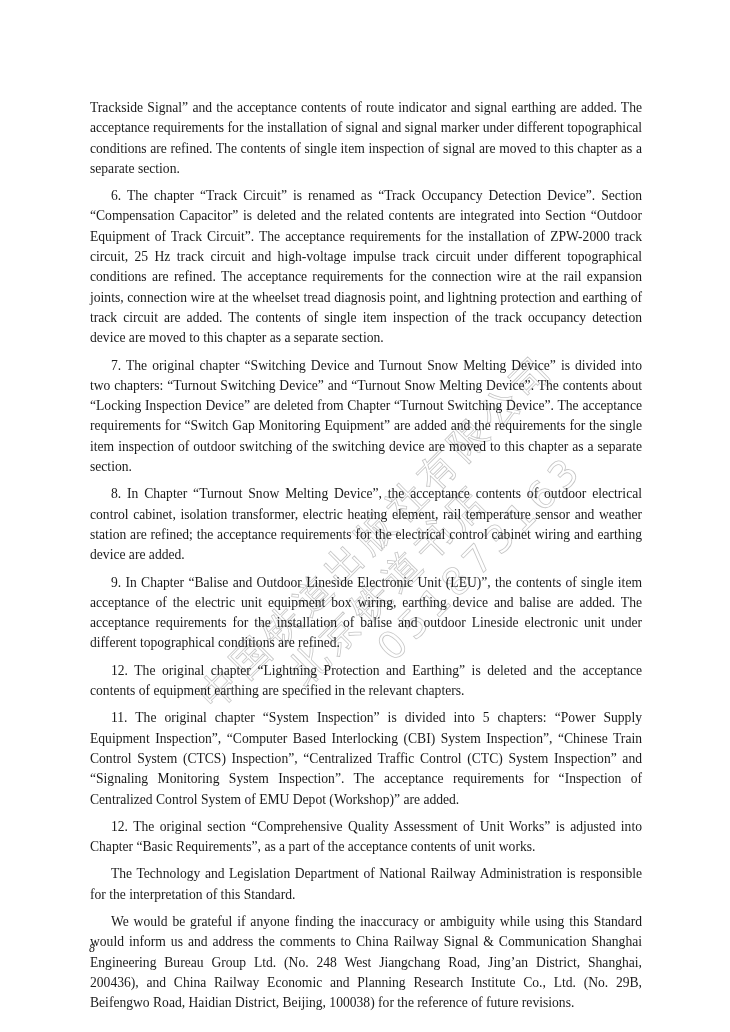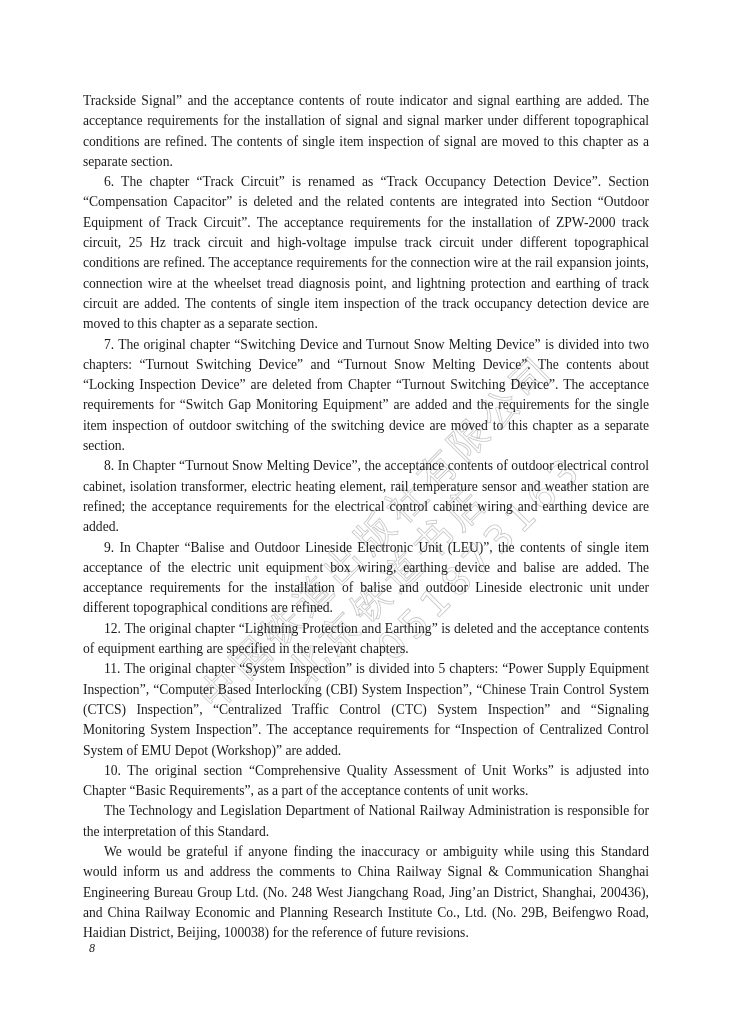--- a/index.html
+++ b/index.html
@@ -7,21 +7,21 @@
   .page {
     position: absolute; left: 0; top: 0; width: 730px; height: 1032px;
     background: #ffffff;
   }
   .content {
     position: absolute; left: 83px; top: 91px; width: 566px;
     font-family: "Liberation Serif", "DejaVu Serif", serif;
     font-size: 13.6px; line-height: 20.3px; color: #1a1a1a;
     text-align: justify;
   }
-  .content p { margin: 0; }
+  .content p { margin: 7px; }
   .content p.indent { text-indent: 21px; }
   .page-number {
     position: absolute; left: 89px; top: 941px;
     font-family: "Liberation Serif", "DejaVu Serif", serif;
     font-style: italic; font-size: 12px; color: #222;
   }
   .watermark {
     position: absolute; left: 150px; top: 470px; width: 560px; height: 120px;
     transform: rotate(-45deg); transform-origin: center;
     pointer-events: none;
@@ -44,19 +44,19 @@
   </div>
 
   <div class="content">
     <p>Trackside Signal” and the acceptance contents of route indicator and signal earthing are added. The acceptance requirements for the installation of signal and signal marker under different topographical conditions are refined. The contents of single item inspection of signal are moved to this chapter as a separate section.</p>
     <p class="indent">6. The chapter “Track Circuit” is renamed as “Track Occupancy Detection Device”. Section “Compensation Capacitor” is deleted and the related contents are integrated into Section “Outdoor Equipment of Track Circuit”. The acceptance requirements for the installation of ZPW-2000 track circuit, 25 Hz track circuit and high-voltage impulse track circuit under different topographical conditions are refined. The acceptance requirements for the connection wire at the rail expansion joints, connection wire at the wheelset tread diagnosis point, and lightning protection and earthing of track circuit are added. The contents of single item inspection of the track occupancy detection device are moved to this chapter as a separate section.</p>
     <p class="indent">7. The original chapter “Switching Device and Turnout Snow Melting Device” is divided into two chapters: “Turnout Switching Device” and “Turnout Snow Melting Device”. The contents about “Locking Inspection Device” are deleted from Chapter “Turnout Switching Device”. The acceptance requirements for “Switch Gap Monitoring Equipment” are added and the requirements for the single item inspection of outdoor switching of the switching device are moved to this chapter as a separate section.</p>
     <p class="indent">8. In Chapter “Turnout Snow Melting Device”, the acceptance contents of outdoor electrical control cabinet, isolation transformer, electric heating element, rail temperature sensor and weather station are refined; the acceptance requirements for the electrical control cabinet wiring and earthing device are added.</p>
     <p class="indent">9. In Chapter “Balise and Outdoor Lineside Electronic Unit (LEU)”, the contents of single item acceptance of the electric unit equipment box wiring, earthing device and balise are added. The acceptance requirements for the installation of balise and outdoor Lineside electronic unit under different topographical conditions are refined.</p>
     <p class="indent">12. The original chapter “Lightning Protection and Earthing” is deleted and the acceptance contents of equipment earthing are specified in the relevant chapters.</p>
     <p class="indent">11. The original chapter “System Inspection” is divided into 5 chapters: “Power Supply Equipment Inspection”, “Computer Based Interlocking (CBI) System Inspection”, “Chinese Train Control System (CTCS) Inspection”, “Centralized Traffic Control (CTC) System Inspection” and “Signaling Monitoring System Inspection”. The acceptance requirements for “Inspection of Centralized Control System of EMU Depot (Workshop)” are added.</p>
-    <p class="indent">10. The original section “Comprehensive Quality Assessment of Unit Works” is adjusted into Chapter “Basic Requirements”, as a part of the acceptance contents of unit works.</p>
+    <p class="indent">12. The original section “Comprehensive Quality Assessment of Unit Works” is adjusted into Chapter “Basic Requirements”, as a part of the acceptance contents of unit works.</p>
     <p class="indent">The Technology and Legislation Department of National Railway Administration is responsible for the interpretation of this Standard.</p>
     <p class="indent">We would be grateful if anyone finding the inaccuracy or ambiguity while using this Standard would inform us and address the comments to China Railway Signal &amp; Communication Shanghai Engineering Bureau Group Ltd. (No. 248 West Jiangchang Road, Jing’an District, Shanghai, 200436), and China Railway Economic and Planning Research Institute Co., Ltd. (No. 29B, Beifengwo Road, Haidian District, Beijing, 100038) for the reference of future revisions.</p>
   </div>
 
   <div class="page-number">8</div>
 </div>
 
 </body></html>

